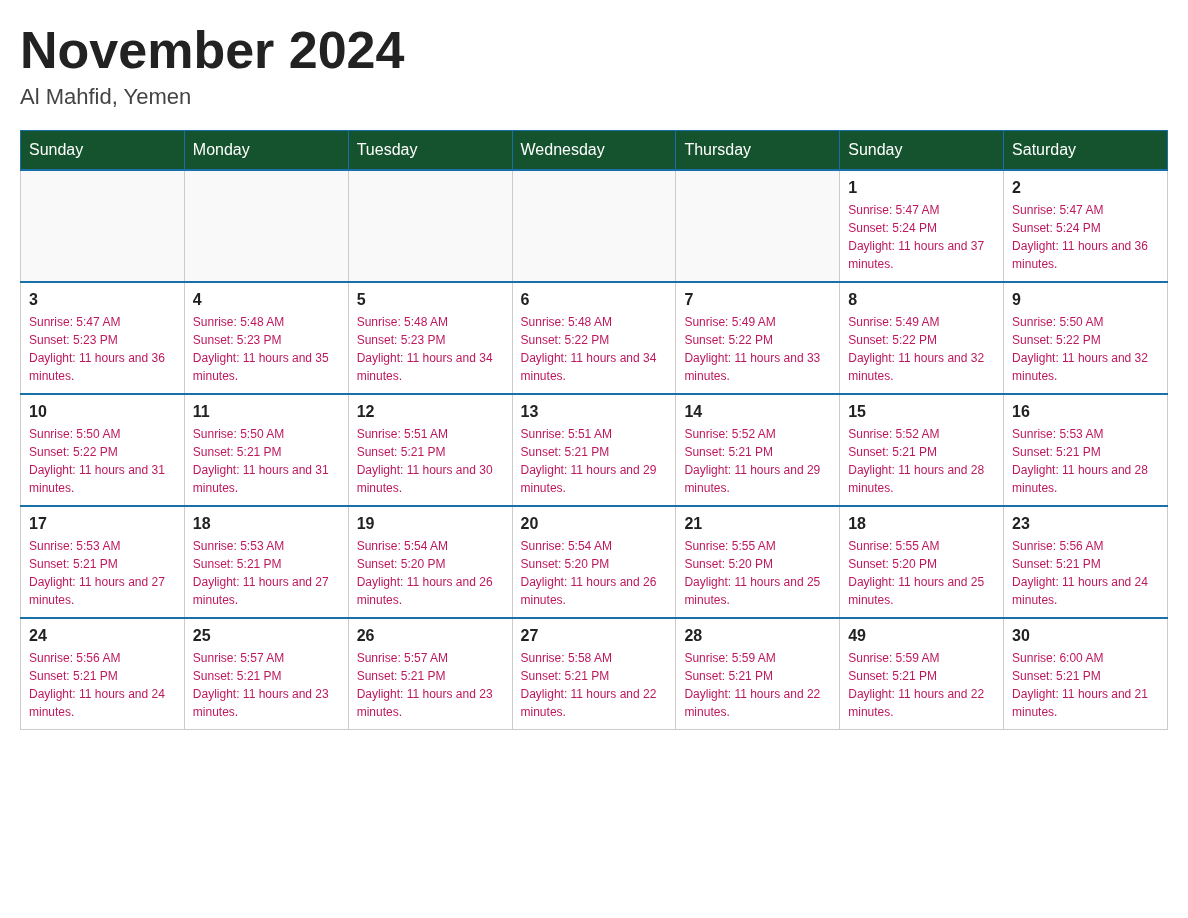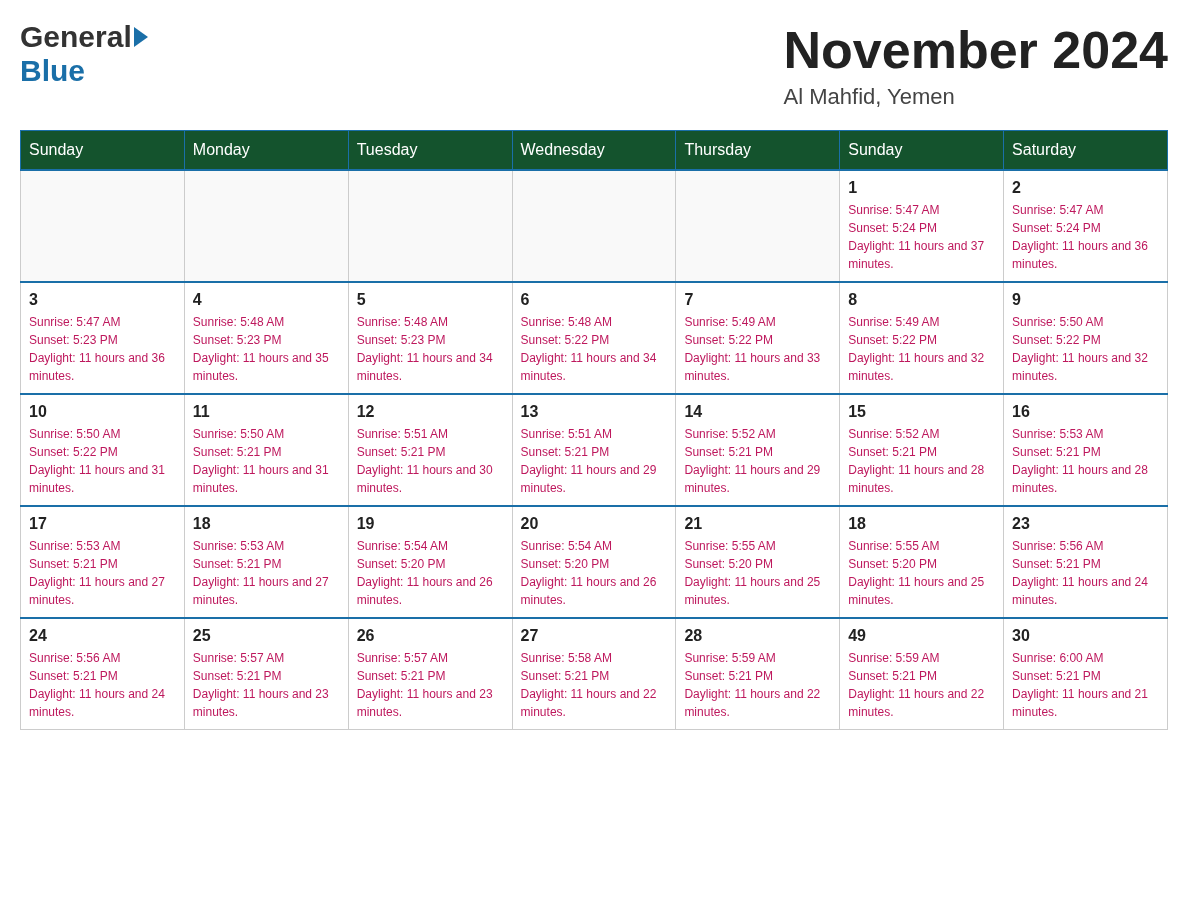--- a/index.html
+++ b/index.html
@@ -100,29 +100,20 @@
     .logo-text-blue {
       font-size: 30px;
       font-weight: bold;
       color: #1a6fa8;
     }
   </style>
 </head>
 <body>
 
 <div class="header">
-  <div class="logo">
-    <div class="logo-row">
-      <span class="logo-text-general">General</span>
-      <span class="logo-arrow"></span>
-    </div>
-    <div class="logo-bottom">
-      <span class="logo-text-blue">Blue</span>
-    </div>
-  </div>
   <div class="title-section">
     <div class="month-title">November 2024</div>
     <div class="location">Al Mahfid, Yemen</div>
   </div>
 </div>
 
 <table class="calendar">
   <thead>
     <tr>
       <th>Sunday</th>

